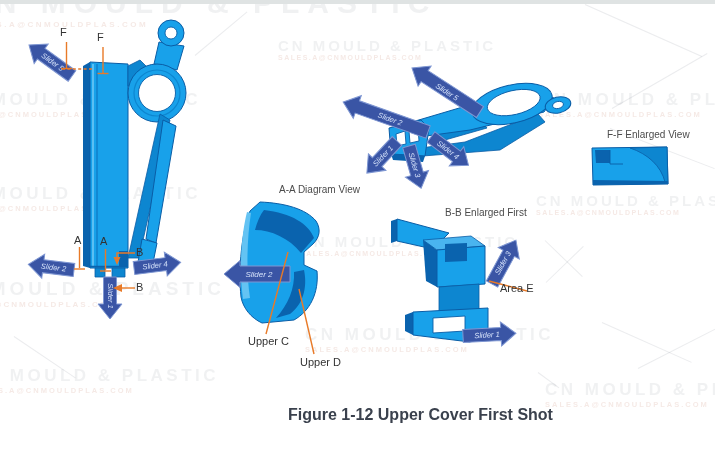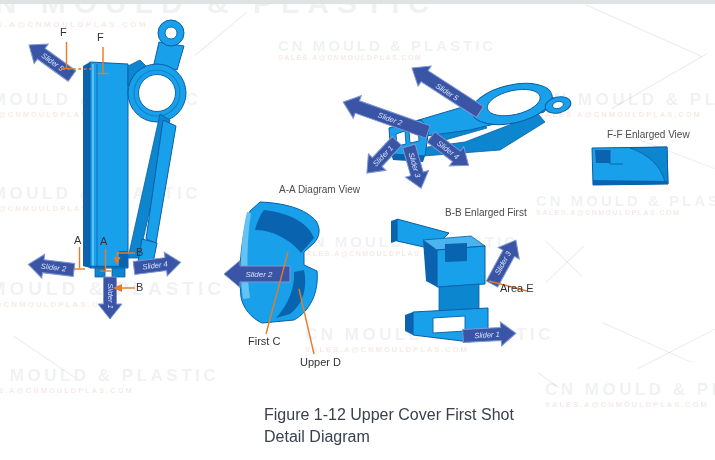--- a/index.html
+++ b/index.html
@@ -235,21 +235,20 @@
   <div class="lbl" style="left:97px;top:31px;">F</div>
   <div class="lbl" style="left:74px;top:234px;">A</div>
   <div class="lbl" style="left:100px;top:235px;">A</div>
   <div class="lbl" style="left:136px;top:246px;">B</div>
   <div class="lbl" style="left:136px;top:281px;">B</div>
 
   <div class="title" style="left:279px;top:184px;">A-A Diagram View</div>
   <div class="title" style="left:445px;top:207px;">B-B Enlarged First</div>
   <div class="title" style="left:607px;top:129px;">F-F Enlarged View</div>
 
-  <div class="lbl" style="left:248px;top:335px;">First C</div>
+  <div class="lbl" style="left:248px;top:335px;">Upper C</div>
   <div class="lbl" style="left:300px;top:356px;">Upper D</div>
   <div class="lbl" style="left:500px;top:282px;">Area E</div>
 
-  <div class="caption" style="left:264px;top:404px;">
+  <div class="caption" style="left:288px;top:404px;font-weight:bold;">
     <div>Figure 1-12 Upper Cover First Shot</div>
-    <div>Detail Diagram</div>
   </div>
 </div>
 
 </body></html>

